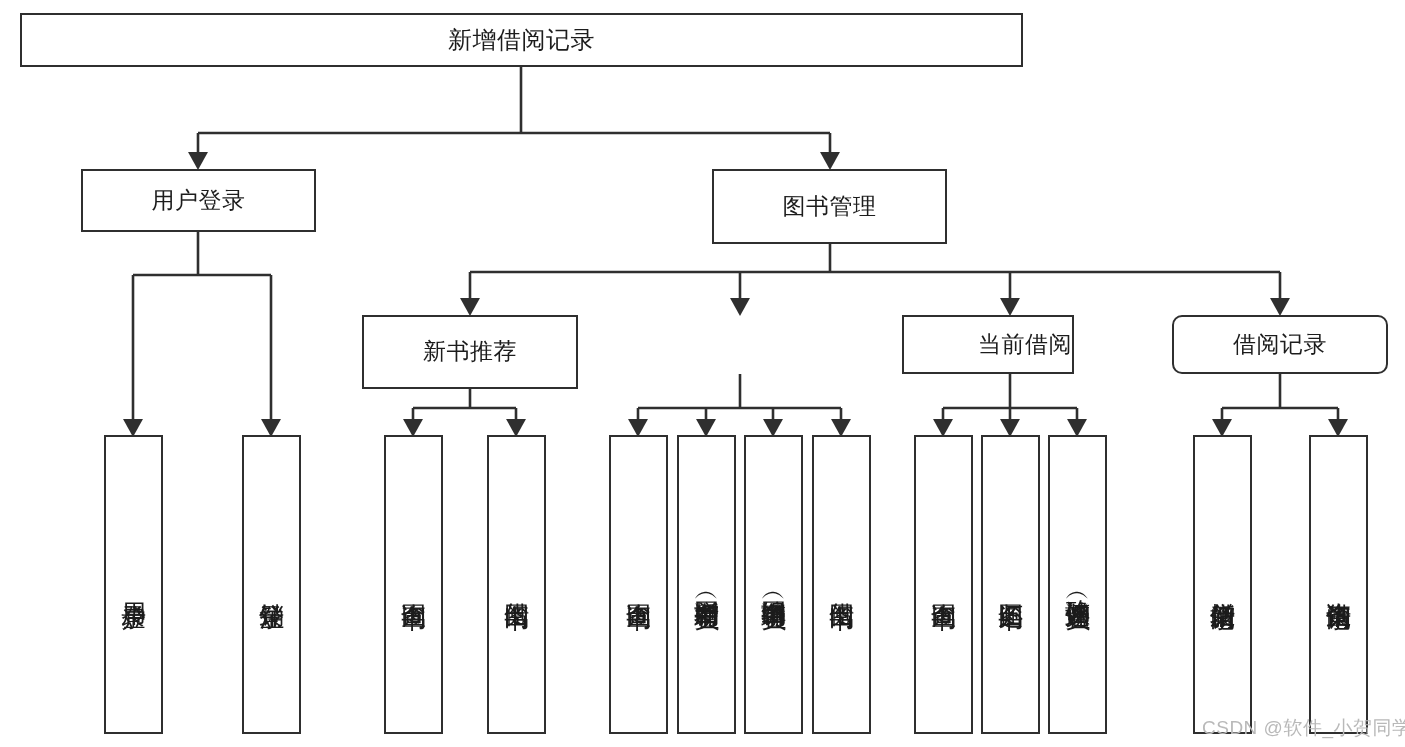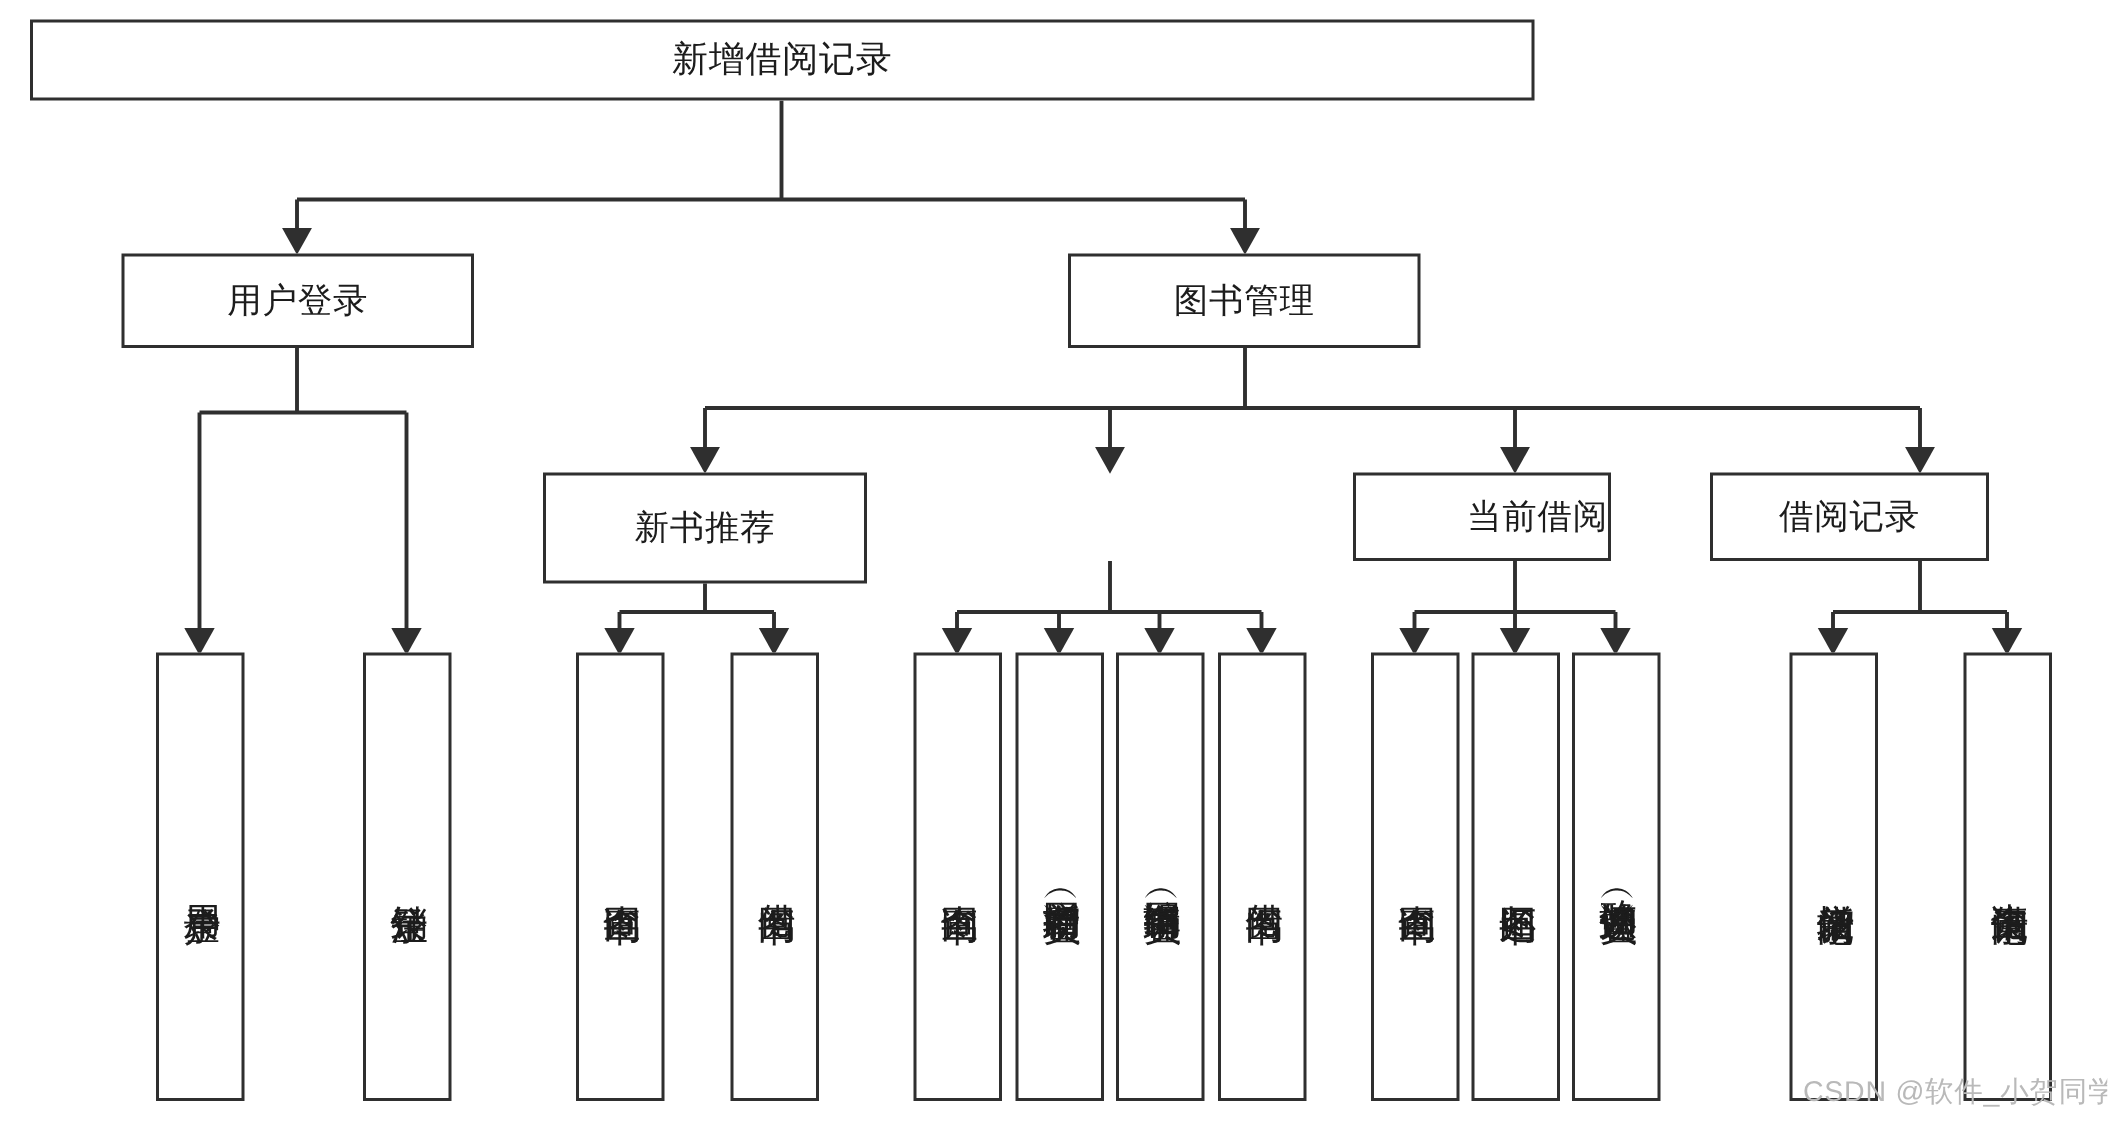--- a/index.html
+++ b/index.html
@@ -125,34 +125,34 @@
   </svg>
 
   <div class="node root horiz" style="left:20px; top:13px; width:1003px; height:54px;">
     <span class="label">新增借阅记录</span>
   </div>
 
   <div class="node horiz" style="left:81px; top:169px; width:235px; height:63px;">
     <span class="label">用户登录</span>
   </div>
 
-  <div class="node horiz" style="left:712px; top:169px; width:235px; height:63px;">
+  <div class="node horiz" style="left:712px; top:169px; width:235px; height:75px;">
     <span class="label">图书管理</span>
   </div>
 
   <div class="node horiz" style="left:362px; top:315px; width:216px; height:74px;">
     <span class="label">新书推荐</span>
   </div>
 
 
   <div class="node horiz" style="left:902px; top:315px; width:172px; height:59px;justify-content:flex-end;">
     <span class="label">当前借阅</span>
   </div>
 
-  <div class="node horiz" style="left:1140px; top:315px; width:186px; height:59px;">
+  <div class="node horiz" style="left:1172px; top:315px; width:216px; height:59px;border-radius:10px;">
     <span class="label">借阅记录</span>
   </div>
 
   <div class="node vert" style="left:104px; top:435px; width:59px; height:299px;">
     <span class="label">用户登录</span>
   </div>
 
   <div class="node vert" style="left:242px; top:435px; width:59px; height:299px;">
     <span class="label">注销登录</span>
   </div>

